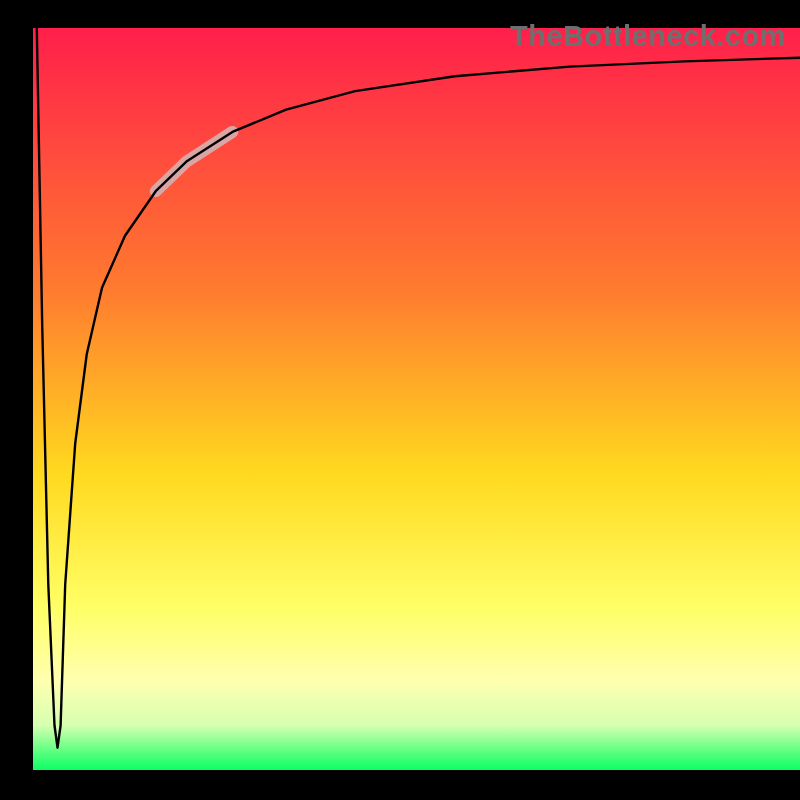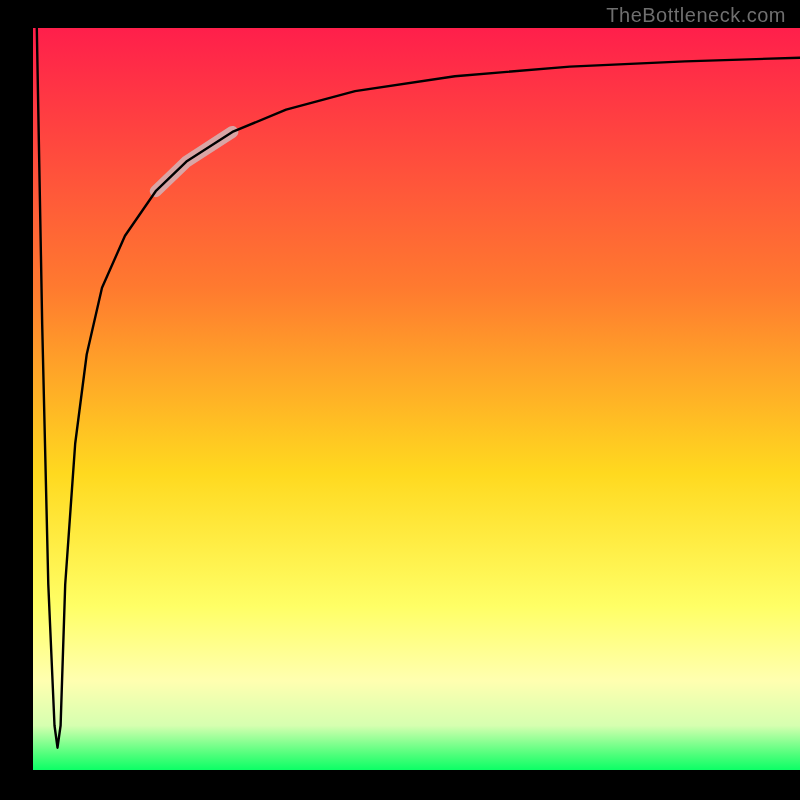--- a/index.html
+++ b/index.html
@@ -13,26 +13,26 @@
   .canvas-wrap {
     position: relative;
     width: 800px;
     height: 800px;
   }
   svg {
     display: block;
   }
   .watermark {
     position: absolute;
-    top: 4px;
+    top: 20px;
     right: 14px;
     color: #6f6f6f;
-    font-size: 20px;
+    font-size: 29px;
     letter-spacing: 0.5px;
-    font-weight: 400;
+    font-weight: 700;
   }
 </style>
 </head>
 <body>
 
 <div class="canvas-wrap">
   <svg width="800" height="800" viewBox="0 0 800 800">
     <defs>
       <linearGradient id="bg-grad" x1="0" y1="0" x2="0" y2="1">
           <stop offset="0%" stop-color="#ff1f4b"></stop>

